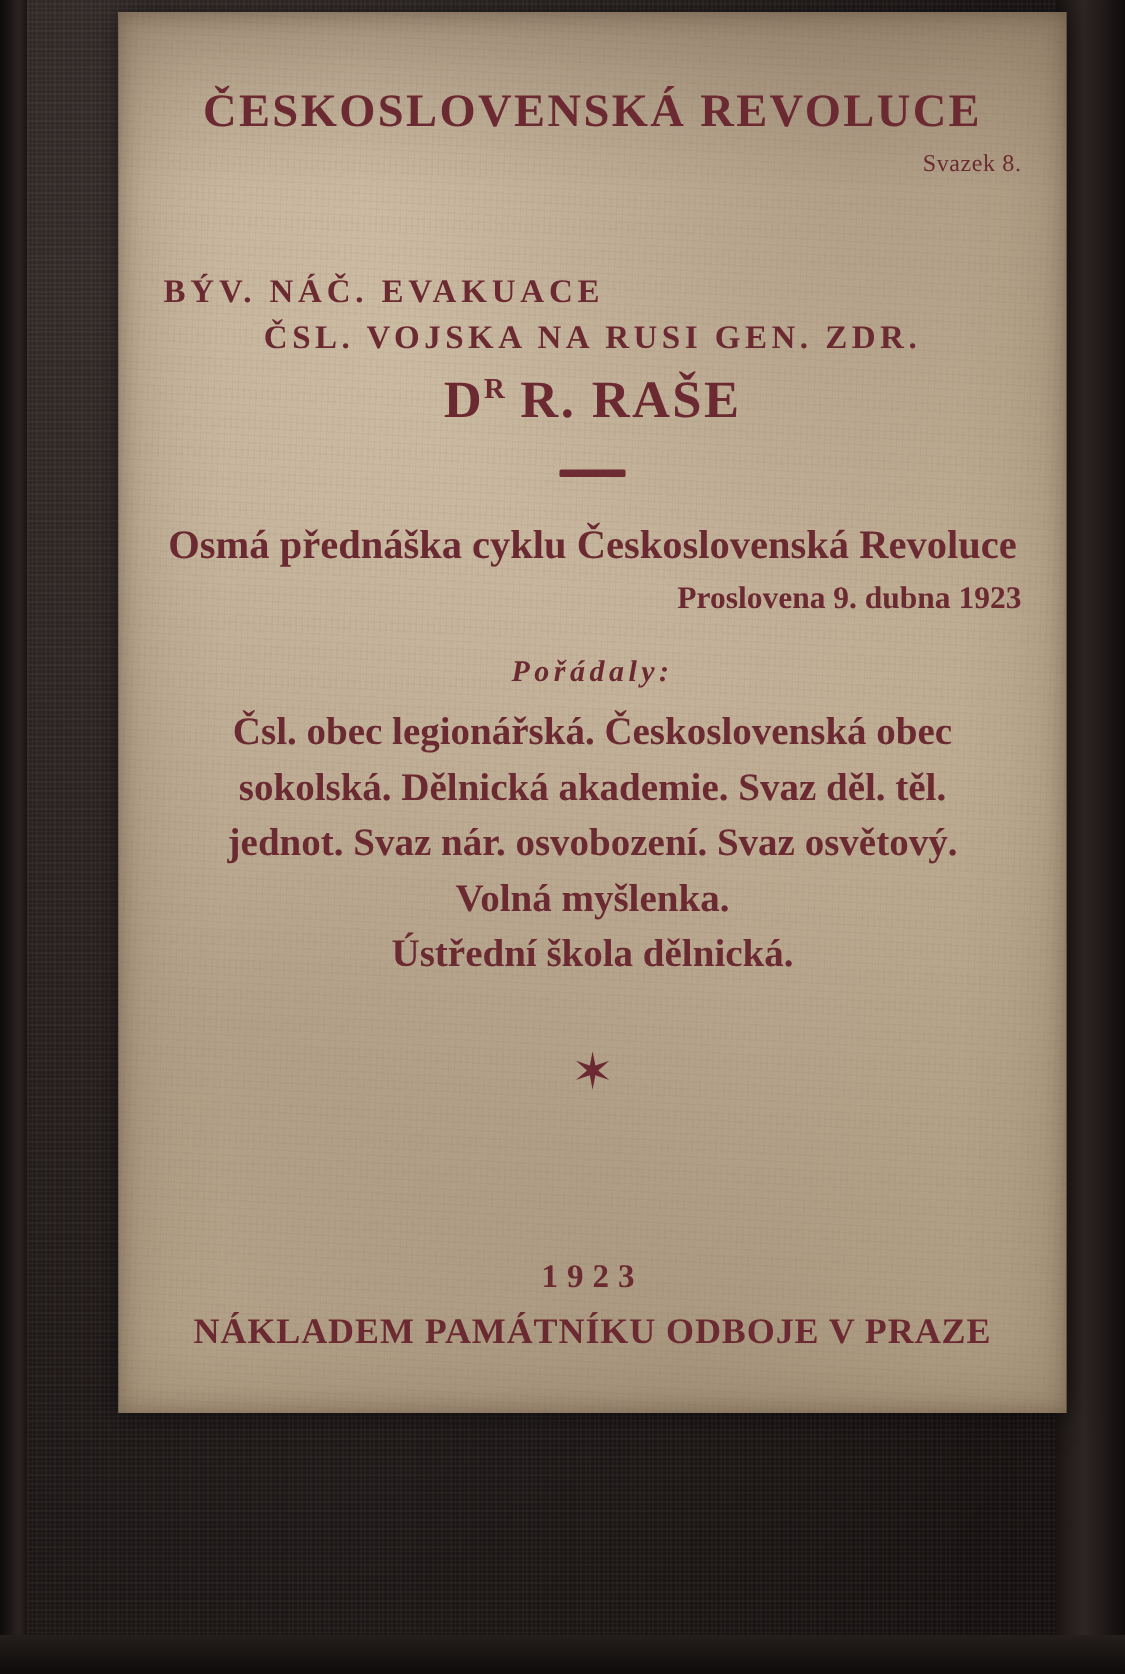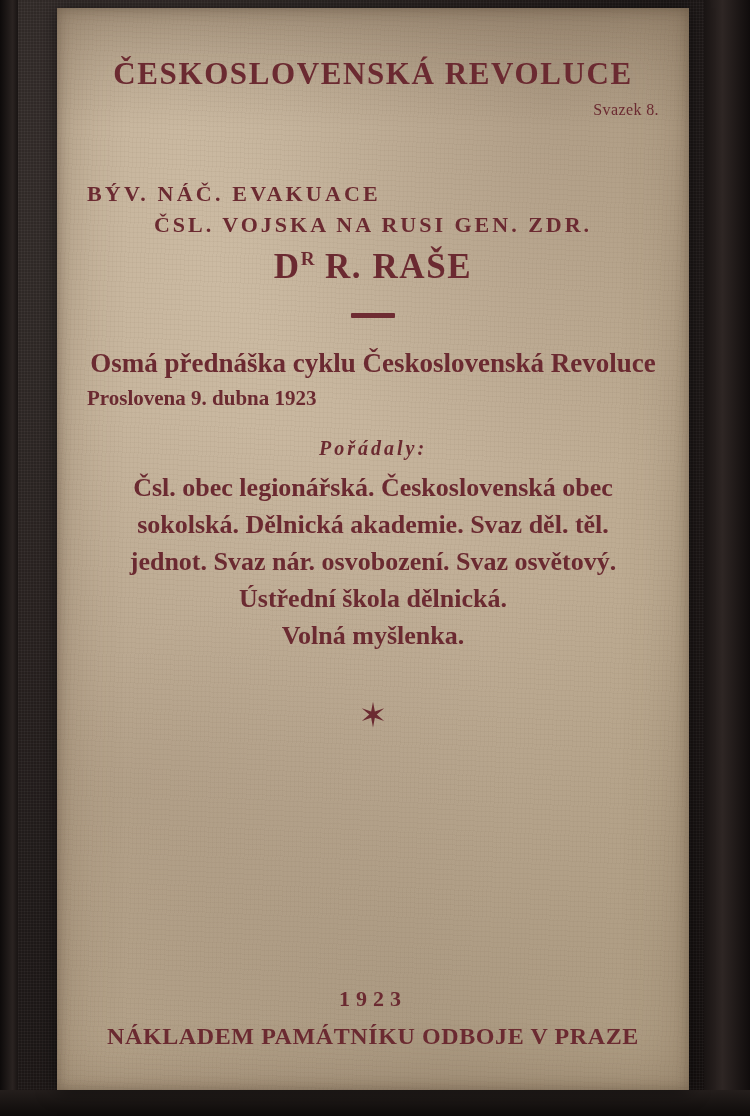--- a/index.html
+++ b/index.html
@@ -48,24 +48,24 @@
   .board-edge-bottom {
     position: absolute;
     left: 0; right: 0; bottom: 0;
     height: 26px;
     background: linear-gradient(0deg, #0e0b0a 0%, #241e1c 100%);
   }
 
   
   .cover {
     position: absolute;
-    left: 57px;
+    left: 79px;
     top: 8px;
     width: 632px;
-    height: 1082px;
+    height: 934px;
     background:
       radial-gradient(ellipse at 30% 20%, #cdbca4 0%, #c2b098 45%, #b6a489 100%);
     box-shadow: 0 0 18px rgba(0,0,0,0.55);
   }
   .cover-grain {
     position: absolute;
     inset: 0;
     background-image:
       repeating-linear-gradient(92deg, rgba(120,100,75,0.055) 0px, rgba(120,100,75,0.055) 1px, rgba(255,255,255,0.0) 1px, rgba(255,255,255,0.0) 4px),
       repeating-linear-gradient(3deg, rgba(90,70,50,0.045) 0px, rgba(90,70,50,0.045) 1px, rgba(255,255,255,0.0) 1px, rgba(255,255,255,0.0) 5px),
@@ -168,21 +168,21 @@
     margin-top: 30px;
     font-size: 27px;
     color: #6b2a31;
     text-align: center;
     font-weight: bold;
   }
   .lecture-line2 {
     margin-top: 7px;
     font-size: 21px;
     color: #6b2a31;
-    text-align: left;
+    text-align: right;
     font-weight: bold;
   }
 
   .organizers-heading {
     margin-top: 26px;
     font-size: 20px;
     letter-spacing: 3px;
     color: #6b2a31;
     text-align: center;
     font-style: italic;
@@ -258,22 +258,22 @@
 
       <div class="lecture-line1 ink">Osmá přednáška cyklu Československá Revoluce</div>
       <div class="lecture-line2 ink">Proslovena 9. dubna 1923</div>
 
       <div class="organizers-heading ink">Pořádaly:</div>
 
       <div class="organizers-list ink">
         <div>Čsl. obec legionářská. Československá obec</div>
         <div>sokolská. Dělnická akademie. Svaz děl. těl.</div>
         <div>jednot. Svaz nár. osvobození. Svaz osvětový.</div>
+        <div>Volná myšlenka.</div>
         <div>Ústřední škola dělnická.</div>
-        <div>Volná myšlenka.</div>
       </div>
 
       <div class="star ink">✶</div>
 
       <div class="footer">
         <div class="footer-year ink">1923</div>
         <div class="footer-publisher ink">NÁKLADEM PAMÁTNÍKU ODBOJE V PRAZE</div>
       </div>
 
     </div>

